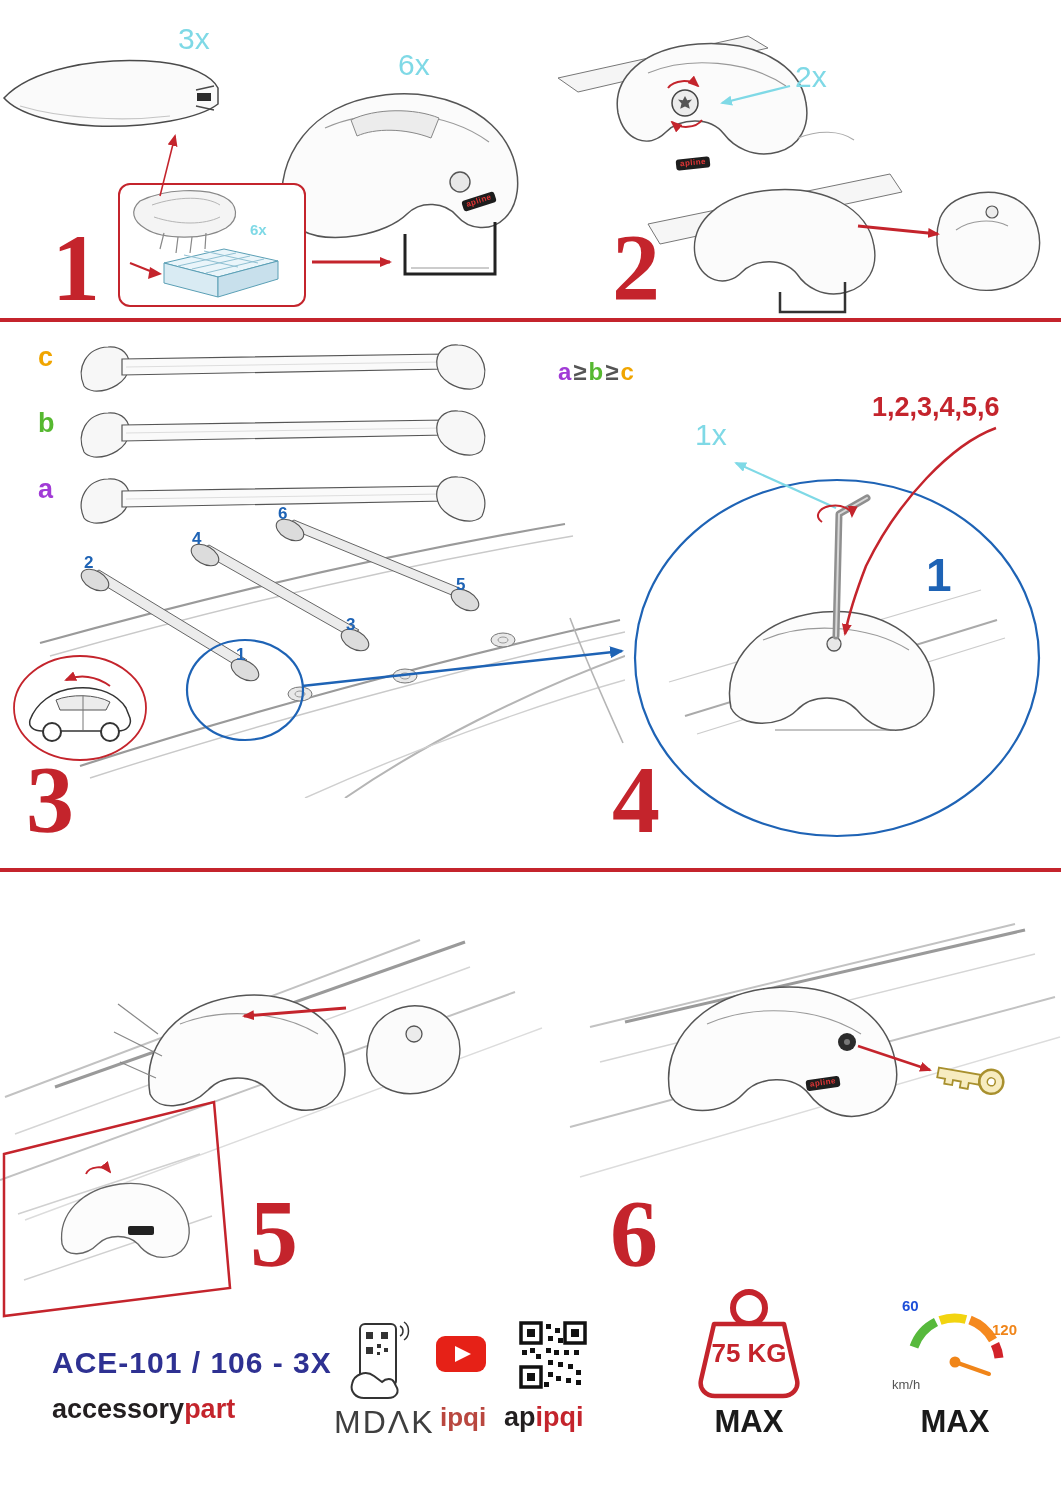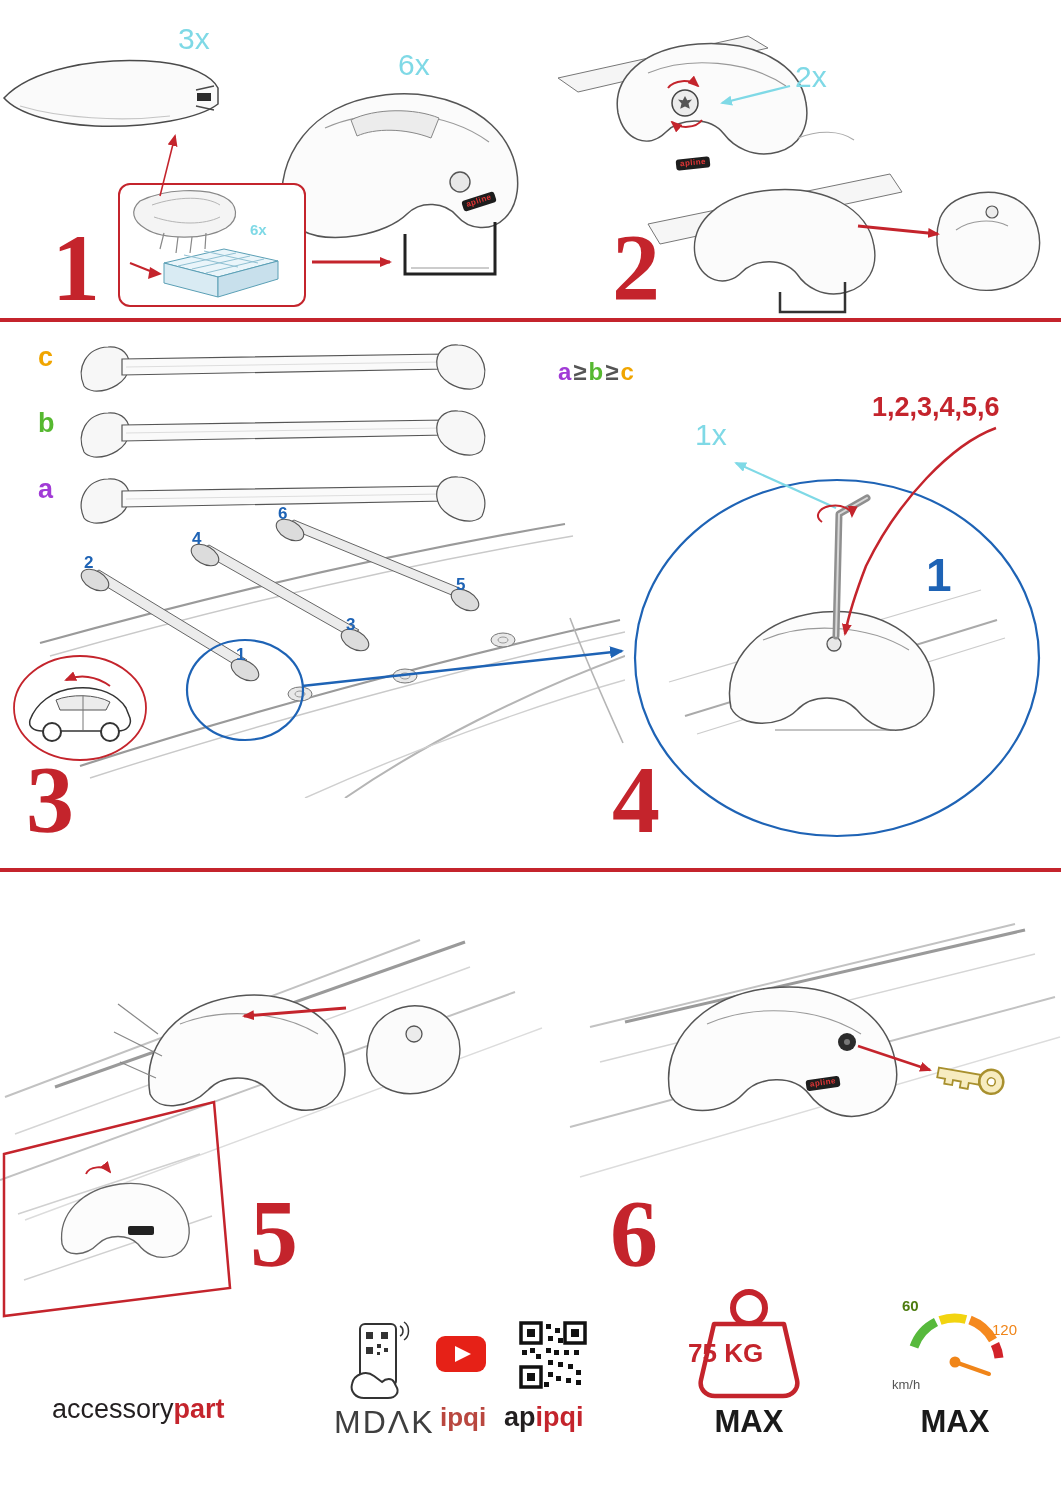--- a/index.html
+++ b/index.html
@@ -12,31 +12,31 @@
   .stepnum{position:absolute;z-index:40;font-family:"Liberation Serif",serif;font-weight:700;font-size:96px;line-height:1;color:#c4242c}
   .qty{color:#7fd9e6;font-size:30px;font-weight:500}
   .qty-sm{color:#7fd9e6;font-size:15px;font-weight:600}
   .bluenum{color:#1e63b5;font-weight:700;font-size:17px}
   .divider{position:absolute;left:0;width:100%;height:4px;background:#c4242c;z-index:20}
   .insetbox{position:absolute;border:2.5px solid #c4242c;border-radius:12px;z-index:10;background:#fff}
   .insetbox svg{width:100%;height:100%}
   .logo-chip{position:absolute;z-index:45;background:#1d1d1d;color:#e03535;font-size:8px;font-weight:700;padding:1px 4px;border-radius:3px;letter-spacing:.5px;line-height:1.1}
   .rule-part{font-size:24px;font-weight:700;margin-right:2px}
   .model{color:#2e3192;font-size:30px;font-weight:700;letter-spacing:1px}
-  .company-black{color:#231f20;font-size:27px;font-weight:400}
+  .company-black{color:#231f20;font-size:27px;font-weight:700}
   .company-red{color:#c4242c;font-size:27px;font-weight:700}
   .small-brand{color:#3f3f3f;font-size:32px;letter-spacing:2px}
   .ipqi{color:#b9473f;font-size:26px;font-weight:700}
   .ap-black{color:#231f20;font-size:27px;font-weight:700}
   .ap-red{color:#c4242c;font-size:27px;font-weight:700}
-  .weight-val{color:#c4242c;font-size:26px;font-weight:700;width:122px}
+  .weight-val{color:#c4242c;font-size:26px;font-weight:700;text-align:center;width:122px}
   .max-lbl{color:#1a1a1a;font-size:31px;font-weight:700;text-align:center;width:122px}
   .gauge-max{color:#1a1a1a;font-size:31px;font-weight:700;text-align:center;width:126px}
-  .gauge-low{color:#4d7c0f;font-size:15px;font-weight:700}
-  .gauge-high{color:#f08519;font-size:15px;font-weight:400}
+  .gauge-low{color:#1d4ed8;font-size:15px;font-weight:700}
+  .gauge-high{color:#f08519;font-size:15px;font-weight:700}
   .gauge-unit{color:#555;font-size:13px;text-align:left;width:126px}
   .seq{color:#c4242c;font-size:27px;font-weight:700}
   .first-blue{color:#1e63b5;font-size:46px;font-weight:700}
 </style>
 </head>
 <body>
 
 <div class="page">
 
   <div class="divider" style="top:318px"></div>
@@ -223,20 +223,21 @@
     <g transform="rotate(10 420 200)">
       <path d="M382,192 L424,192 L424,202 L414,202 L414,208 L406,208 L406,202 L398,202 L398,207 L390,207 L390,202 L382,202 Z" fill="#f7ecc0" stroke="#a8902e" stroke-width="1.8"></path>
       <circle cx="436" cy="197" r="12" fill="#f7ecc0" stroke="#a8902e" stroke-width="2.5"></circle>
       <circle cx="436" cy="197" r="4" fill="#fff" stroke="#a8902e" stroke-width="1.5"></circle>
     </g>
   </svg>
 
   <span class="logo-chip" style="left:806px;top:1078px;transform:rotate(-8deg)">apline</span>
   <span class="stepnum" style="left:610px;top:1186px">6</span>
 
+  <span class="txt model" style="left:52px;top:1348px">ACE-101 / 106 - 3X</span>
   <div class="txt" style="left:52px;top:1396px">
     <span class="company-black">accessory</span><span class="company-red">part</span>
   </div>
 
   <svg class="drawing" style="left:338px;top:1318px" width="72" height="88" viewBox="0 0 72 88">
     <rect x="22" y="6" width="36" height="62" rx="5" fill="#fff" stroke="#333" stroke-width="2"></rect>
     <rect x="28" y="14" width="7" height="7" fill="#333"></rect>
     <rect x="43" y="14" width="7" height="7" fill="#333"></rect>
     <rect x="28" y="29" width="7" height="7" fill="#333"></rect>
     <rect x="39" y="26" width="4" height="4" fill="#333"></rect>

